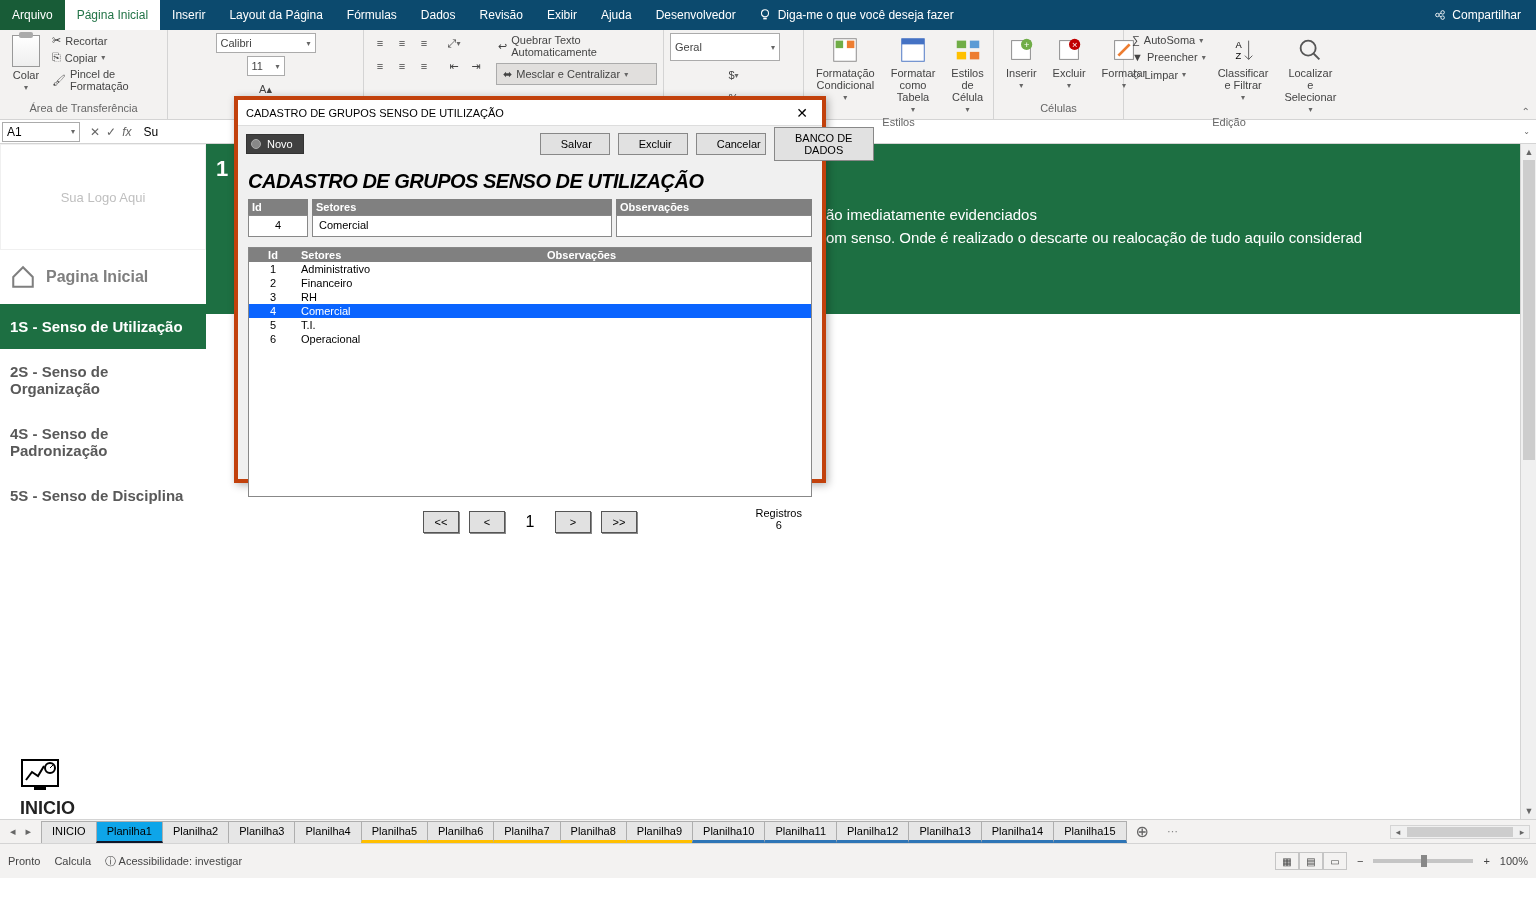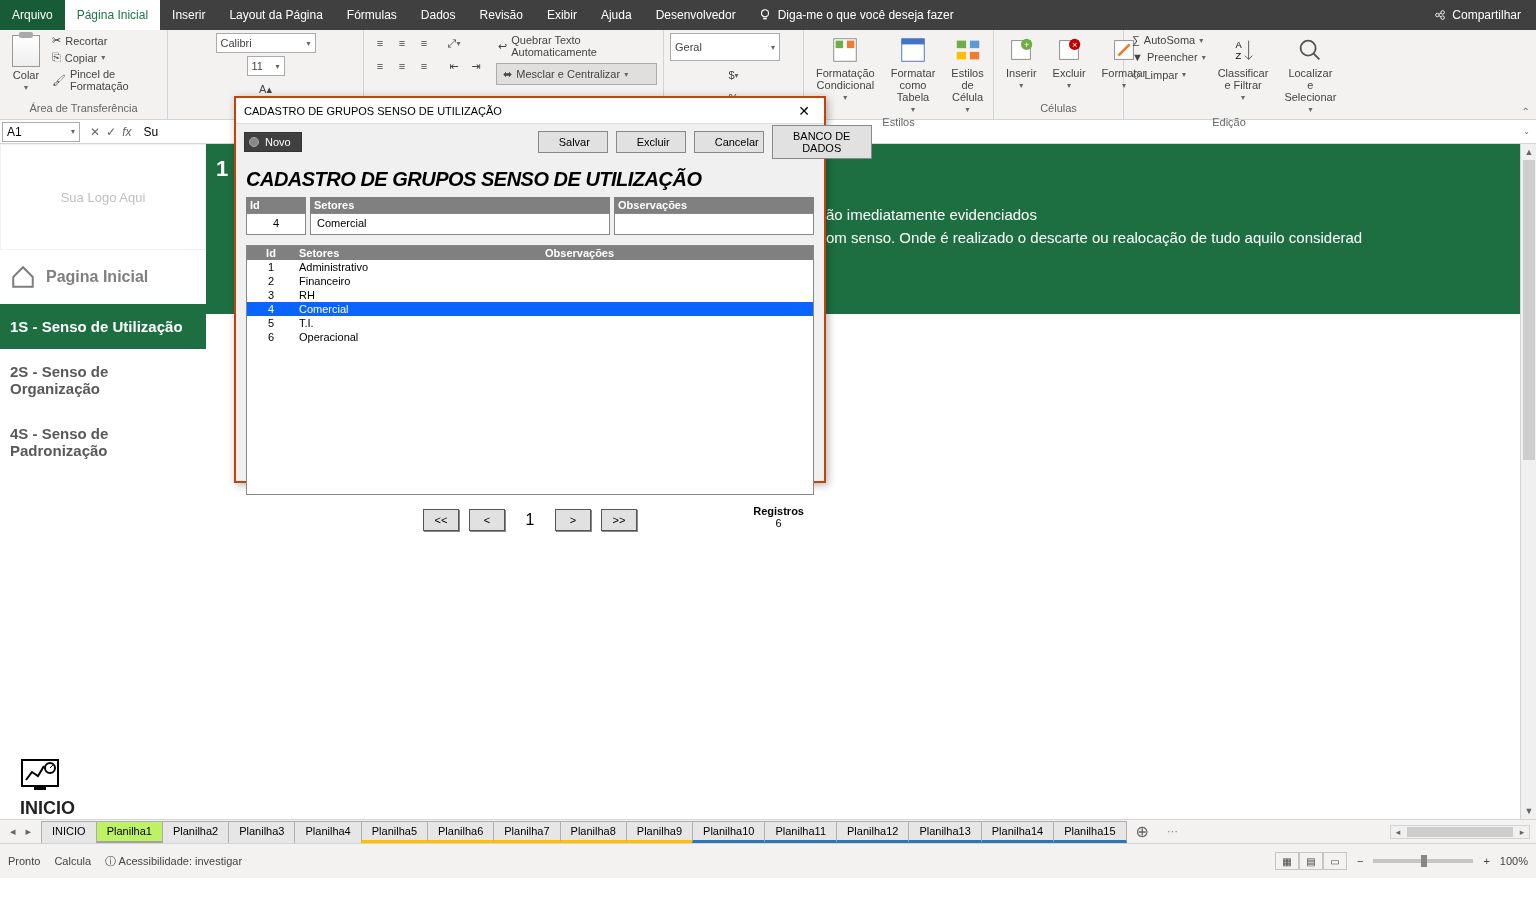--- a/index.html
+++ b/index.html
@@ -1,17 +1,17 @@
 <!DOCTYPE html>
 <html><head>
 <meta charset="utf-8">
 <style>
 * { box-sizing: border-box; margin: 0; padding: 0; font-family: 'Segoe UI', sans-serif; }
 body { width: 1536px; height: 903px; background: #fff; overflow: hidden; position: relative; }
-.titlebar { height: 30px; background: #404040; display: flex; align-items: center; color: #fff; font-size: 12px; }
+.titlebar { height: 30px; background: #0c4a6e; display: flex; align-items: center; color: #fff; font-size: 12px; }
 .menu-tabs { display: flex; align-items: center; height: 100%; }
 .menu-tab { padding: 0 12px; height: 100%; display: flex; align-items: center; cursor: pointer; }
 .menu-tab.file { background: #185c37; }
 .menu-tab.active { background: #fff; color: #217346; }
 .tell-me { display: flex; align-items: center; gap: 6px; margin-left: 10px; }
 .bulb { width: 14px; height: 14px; }
 .share { margin-left: auto; margin-right: 15px; display: flex; align-items: center; gap: 5px; }
 .ribbon { height: 90px; background: #f3f2f1; border-bottom: 1px solid #d4d4d4; display: flex; font-size: 11px; color: #444; }
 .ribbon-group { border-right: 1px solid #d4d4d4; padding: 3px 6px; display: flex; flex-direction: column; justify-content: space-between; }
 .ribbon-group-label { text-align: center; font-size: 11px; color: #666; padding-bottom: 2px; }
@@ -46,21 +46,21 @@
 .inicio-icon { width: 40px; height: 40px; margin-left: 20px; }
 .inicio-label { font-size: 18px; font-weight: 700; color: #222; margin-left: 20px; margin-top: 4px; }
 .content-area { flex: 1; position: relative; }
 .green-banner { background: #1d6f42; color: #fff; height: 170px; padding: 10px 20px; font-size: 15px; position: relative; }
 .banner-num { position: absolute; left: 10px; top: 12px; font-size: 22px; font-weight: 700; }
 .banner-text { position: absolute; left: 10px; top: 60px; right: 10px; font-size: 15px; line-height: 1.5; }
 .scrollbar-v { position: absolute; right: 0; top: 0; width: 16px; height: 100%; background: #f0f0f0; border-left: 1px solid #d4d4d4; }
 .scrollbar-v .thumb { position: absolute; top: 16px; left: 2px; width: 12px; height: 300px; background: #cdcdcd; }
 .scroll-arrow { position: absolute; left: 0; width: 16px; height: 16px; display: flex; align-items: center; justify-content: center; font-size: 9px; color: #666; }
 
-.dialog { position: absolute; left: 234px; top: 96px; width: 592px; height: 387px; background: #f0f0f0; border: 2px solid #c2410c; box-shadow: 2px 2px 8px rgba(0,0,0,0.3); z-index: 100; }
+.dialog { position: absolute; left: 234px; top: 96px; width: 592px; height: 387px; background: #f0f0f0; border: 4px solid #c2410c; box-shadow: 2px 2px 8px rgba(0,0,0,0.3); z-index: 100; }
 .dialog-title { height: 26px; display: flex; align-items: center; justify-content: space-between; padding: 0 8px; font-size: 11px; background: #fff; border-bottom: 1px solid #ddd; }
 .dialog-close { width: 24px; height: 24px; display: flex; align-items: center; justify-content: center; font-size: 14px; cursor: pointer; }
 .dialog-toolbar { height: 36px; display: flex; align-items: center; gap: 8px; padding: 0 8px; }
 .novo-btn { background: #404040; color: #fff; padding: 3px 10px 3px 4px; font-size: 11px; display: flex; align-items: center; gap: 6px; border: 1px solid #333; }
 .novo-dot { width: 10px; height: 10px; border-radius: 50%; background: #888; border: 1px solid #aaa; }
 .dlg-btn { border: 1px solid #888; background: #e1e1e1; padding: 4px 20px; font-size: 11px; cursor: pointer; min-width: 70px; text-align: center; }
 .dlg-btn.wide { min-width: 100px; }
 .dialog-body { padding: 8px 10px; }
 .form-title { font-size: 20px; font-weight: 900; font-style: italic; letter-spacing: -0.5px; margin-bottom: 6px; font-family: Arial, sans-serif; }
 .form-row { display: flex; gap: 4px; margin-bottom: 10px; }
@@ -71,27 +71,27 @@
 .grid-header { background: #808080; color: #fff; display: flex; font-weight: 700; font-size: 11px; }
 .grid-header > div, .grid-row > div { padding: 1px 4px; }
 .col-id { width: 48px; text-align: center; }
 .col-set { width: 246px; }
 .col-obs { flex: 1; }
 .grid-row { display: flex; font-size: 11px; }
 .grid-row.selected { background: #0a64ff; color: #fff; }
 .pager { display: flex; align-items: center; justify-content: center; gap: 10px; margin-top: 14px; position: relative; }
 .pager-btn { border: 1px solid #555; background: #e1e1e1; width: 36px; height: 22px; font-size: 11px; cursor: pointer; box-shadow: 1px 1px 0 #888; }
 .pager-info { position: absolute; right: 10px; top: -4px; text-align: center; font-size: 11px; }
-.pager-info strong { font-weight: 700; }
+.pager-info strong { font-weight: 400; }
 
 .sheet-tabs { height: 24px; background: #f3f2f1; border-top: 1px solid #d4d4d4; display: flex; align-items: center; font-size: 11px; position: relative; }
 .tab-nav { display: flex; gap: 2px; padding: 0 6px; color: #666; }
 .tab-nav span { cursor: pointer; padding: 0 4px; }
 .sheet-tab { padding: 3px 10px; border: 1px solid #aeaeae; border-bottom: none; background: #e6e6e6; cursor: pointer; margin-right: -1px; }
-.sheet-tab.active { background: #bef264; border-bottom: 2px solid #a3a3a3; position: relative; z-index: 2; }
+.sheet-tab.active { background: #0ea5e9; border-bottom: 2px solid #0f172a; position: relative; z-index: 2; }
 .sheet-tab.yellow { border-bottom: 3px solid #ffbf00; }
 .sheet-tab.blue { border-bottom: 3px solid #2e75b6; }
 .add-sheet { padding: 0 10px; font-size: 16px; color: #666; cursor: pointer; }
 .hscroll { margin-left: auto; width: 140px; height: 14px; background: #f0f0f0; border: 1px solid #d4d4d4; position: relative; margin-right: 6px; display: flex; align-items: center; }
 .hscroll .harrow { width: 14px; text-align: center; font-size: 9px; color: #666; }
 .hscroll .hthumb { flex: 1; height: 10px; background: #cdcdcd; margin: 0 2px; }
 
 .status-bar { height: 22px; background: #f3f2f1; border-top: 1px solid #d4d4d4; display: flex; align-items: center; font-size: 11px; color: #444; padding: 17px 8px; gap: 14px; }
 .status-right { margin-left: auto; display: flex; align-items: center; gap: 10px; }
 .view-btns { display: flex; gap: 0; }
@@ -377,20 +377,21 @@
     <div class="logo-box">Sua Logo Aqui</div>
     <div class="nav-item home">
       <svg class="home-icon" viewBox="0 0 32 32">
           <path d="M4 16L16 4l12 12v12H4z" fill="none" stroke="#7f7f7f" stroke-width="2.5"></path>
         </svg>
       <span>Pagina Inicial</span>
     </div>
     <div class="nav-item active">1S - Senso de Utilização</div>
     <div class="nav-item">2S - Senso de Organização</div>
     <div class="nav-item">4S - Senso de Padronização</div>
+    <div class="nav-item">5S - Senso de Disciplina</div>
     <div style="flex:1"></div>
     <svg class="inicio-icon" viewBox="0 0 40 40">
         <rect x="2" y="6" width="36" height="26" fill="none" stroke="#000" stroke-width="2"></rect>
         <path d="M6 26l6-8 6 4 6-10" stroke="#000" fill="none" stroke-width="2"></path>
         <circle cx="30" cy="14" r="5" fill="none" stroke="#000" stroke-width="2"></circle>
         <path d="M30 14l3-3" stroke="#000"></path>
         <path d="M14 32h12v4H14z" fill="#000"></path>
       </svg>
     <div class="inicio-label">INICIO</div>
   </div>

